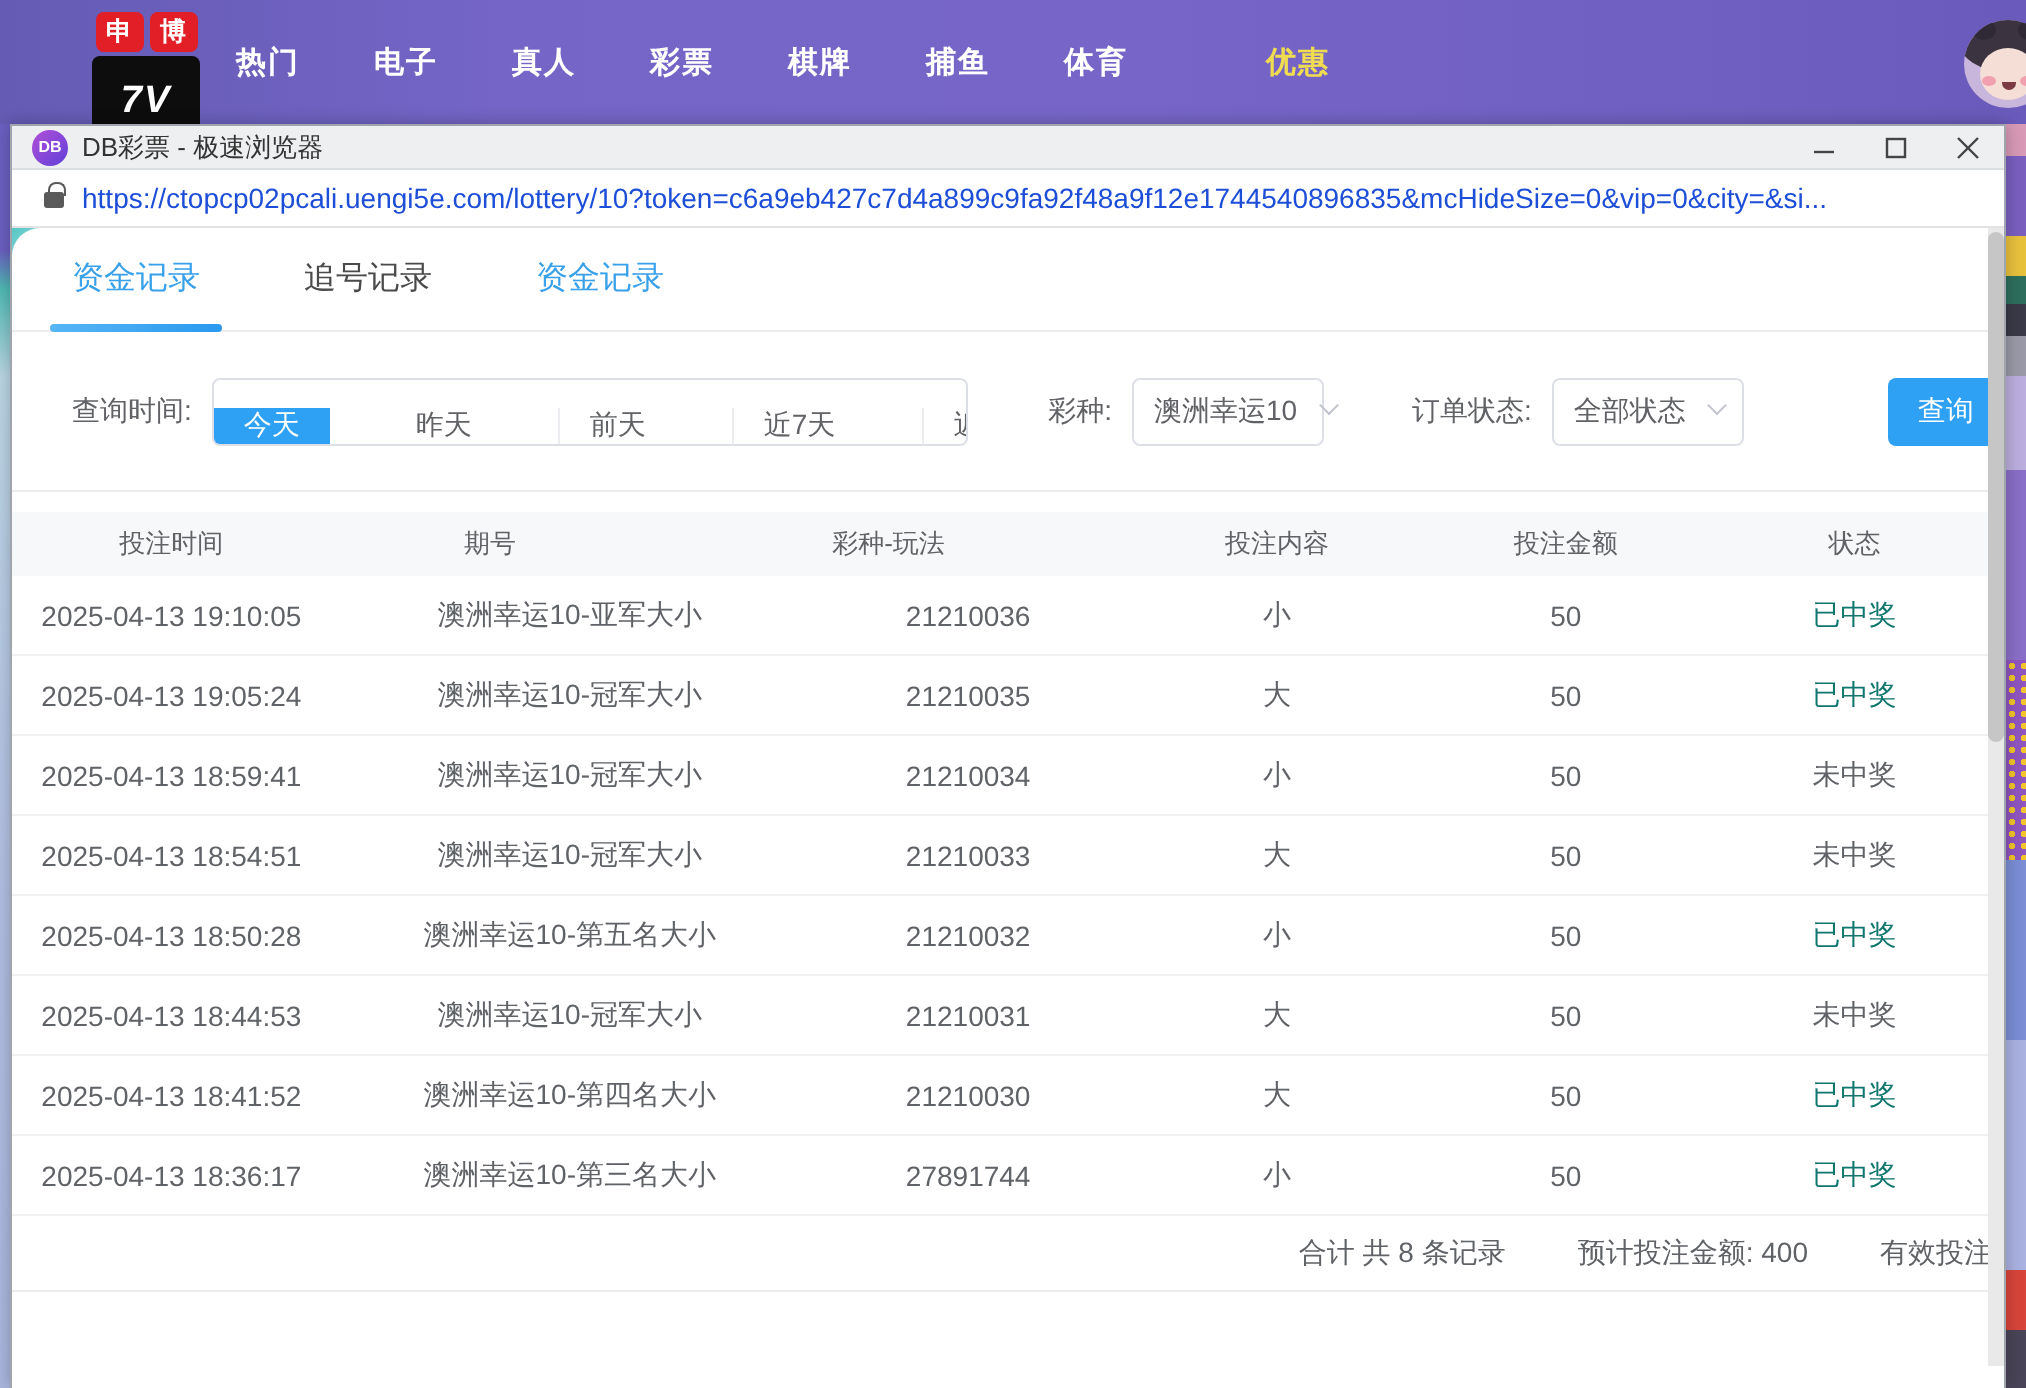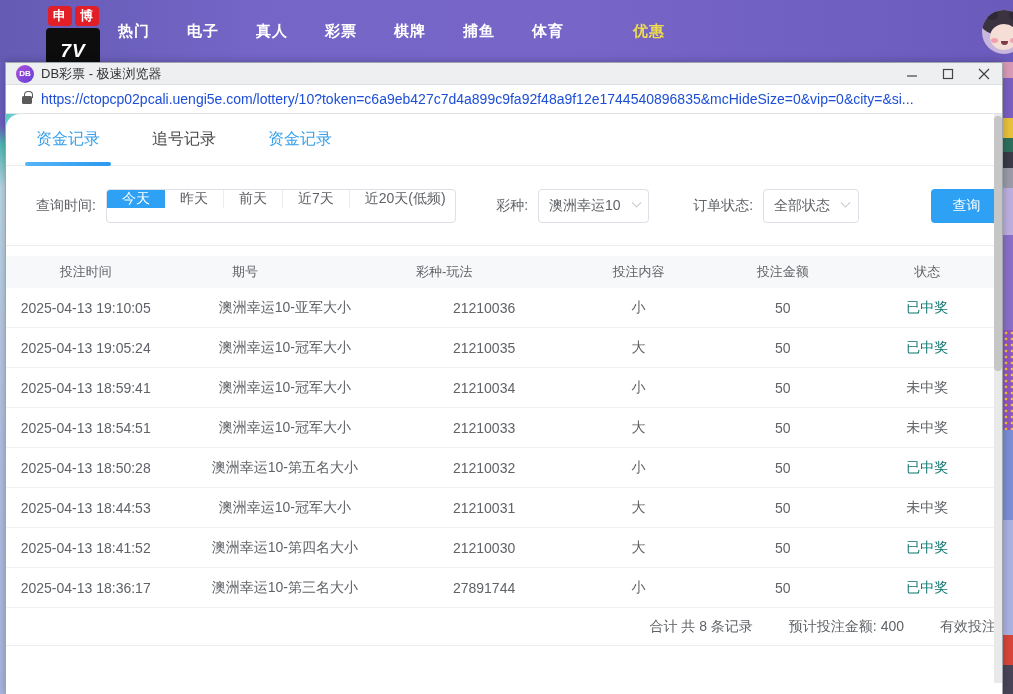--- a/index.html
+++ b/index.html
@@ -60,22 +60,22 @@
   .tabs { height:52px; display:flex; align-items:center; gap:52px; padding-left:30px; border-bottom:1px solid #ececec; }
   .tab { position:relative; height:100%; display:flex; align-items:center; font-size:16px; color:#4a4a4a; cursor:pointer; }
   .tab.active { color:#38a1ea; }
   .tab.link { color:#38a1ea; }
   .tab.active::after { content:''; position:absolute; left:-11px; right:-11px; bottom:-1px; height:4px;
     border-radius:3px; background:linear-gradient(90deg,#56b6f5,#2a99ef); }
 
   
   .filters { height:80px; display:flex; align-items:center; padding-left:30px; border-bottom:1px solid #ececec; }
   .f-label { font-size:14px; color:#606266; white-space:nowrap; }
-  .time-group { display:flex; align-items:flex-start; height:34px; border:1px solid #dcdfe6; border-radius:4px;
-    overflow:hidden; margin-left:10px; background:#fff; }
+  .time-group { display:flex; align-items:flex-end; height:34px; border:1px solid #dcdfe6; border-radius:4px;
+    overflow:hidden; margin-left:10px; background:#fff;gap:28px; }
   .time-opt { padding:0 15px; display:flex; align-items:center; font-size:14px; color:#606266;
     border-left:1px solid #ebedf0; cursor:pointer; white-space:nowrap; }
   .time-opt:first-child { border-left:none; }
   .time-opt.selected { background:#2ea1f5; color:#fff; border-left-color:#2ea1f5; }
   .time-opt.selected + .time-opt { border-left:none; }
   .select-box { height:34px; min-width:96px; border:1px solid #dcdfe6; border-radius:4px; background:#fff;
     display:flex; align-items:center; justify-content:space-between; padding:0 10px; margin-left:10px; cursor:pointer; }
   .select-value { font-size:14px; color:#606266; white-space:nowrap; }
   .chev { width:7px; height:7px; border-right:1.5px solid #c0c4cc; border-bottom:1.5px solid #c0c4cc;
     transform:rotate(45deg) translate(-2px,-2px); margin-left:12px; flex:none; }

